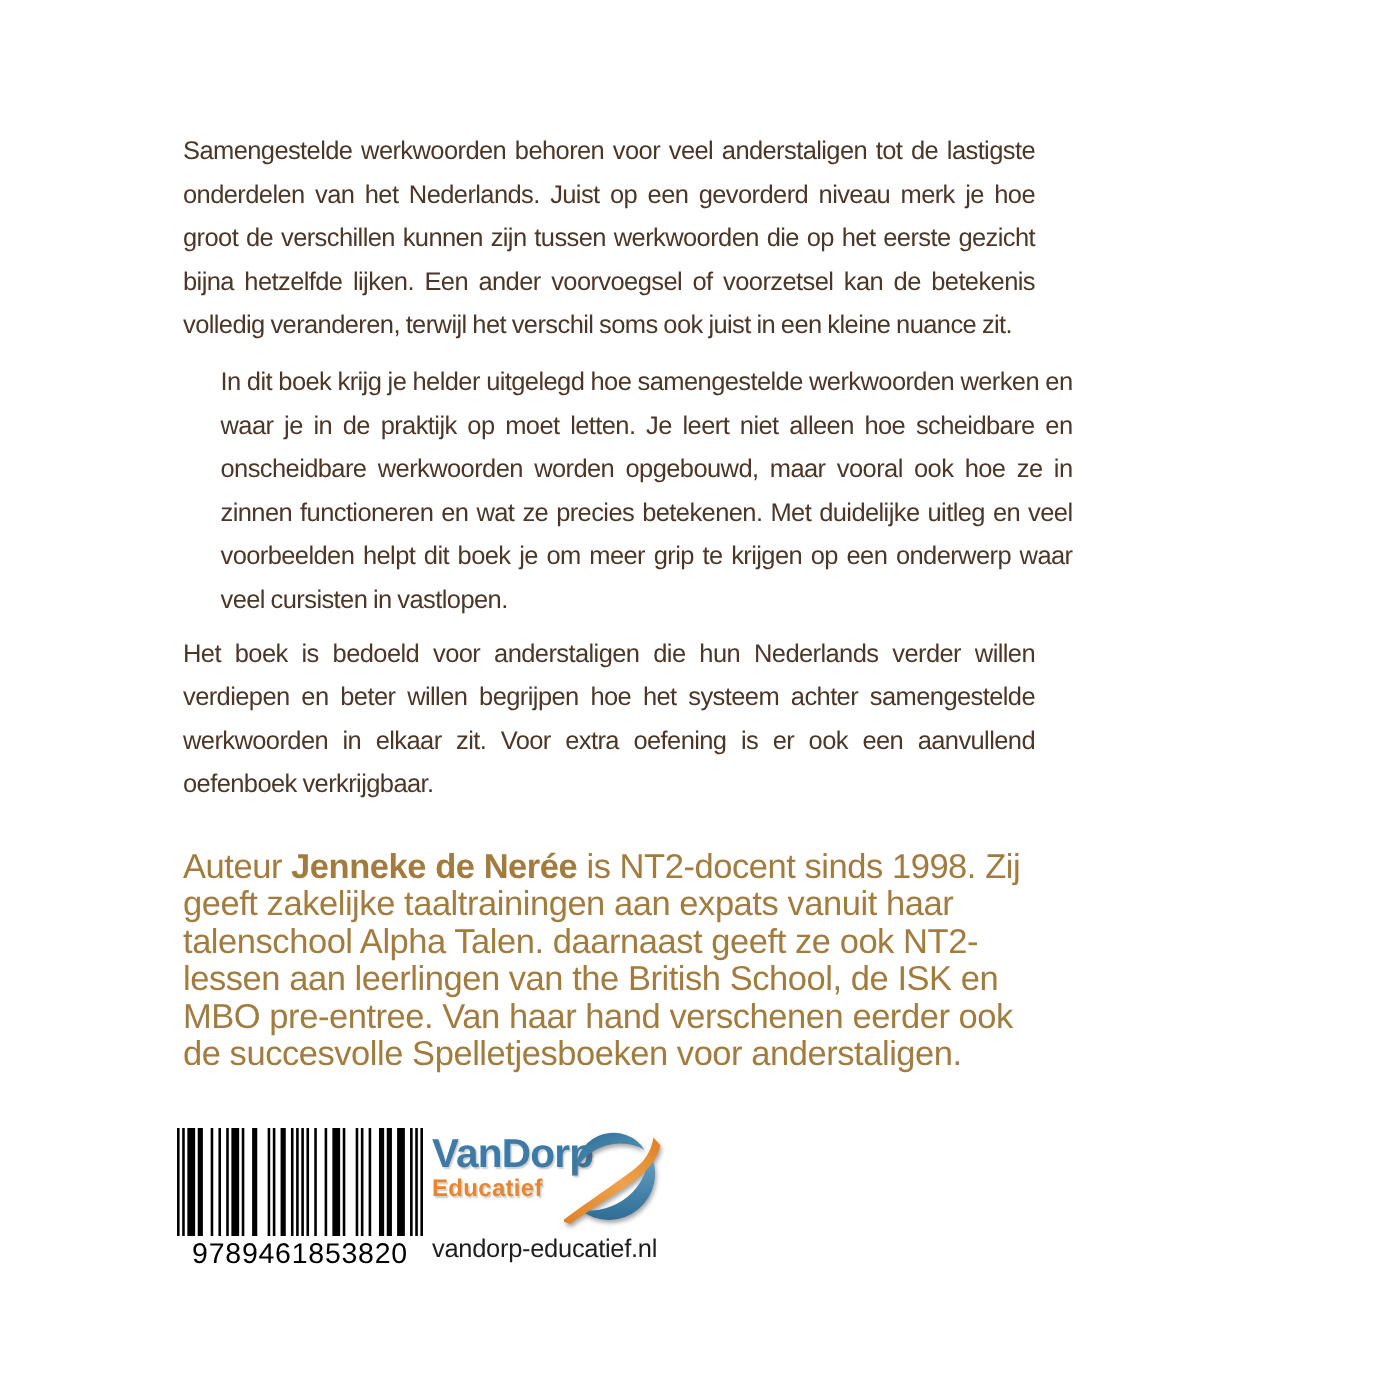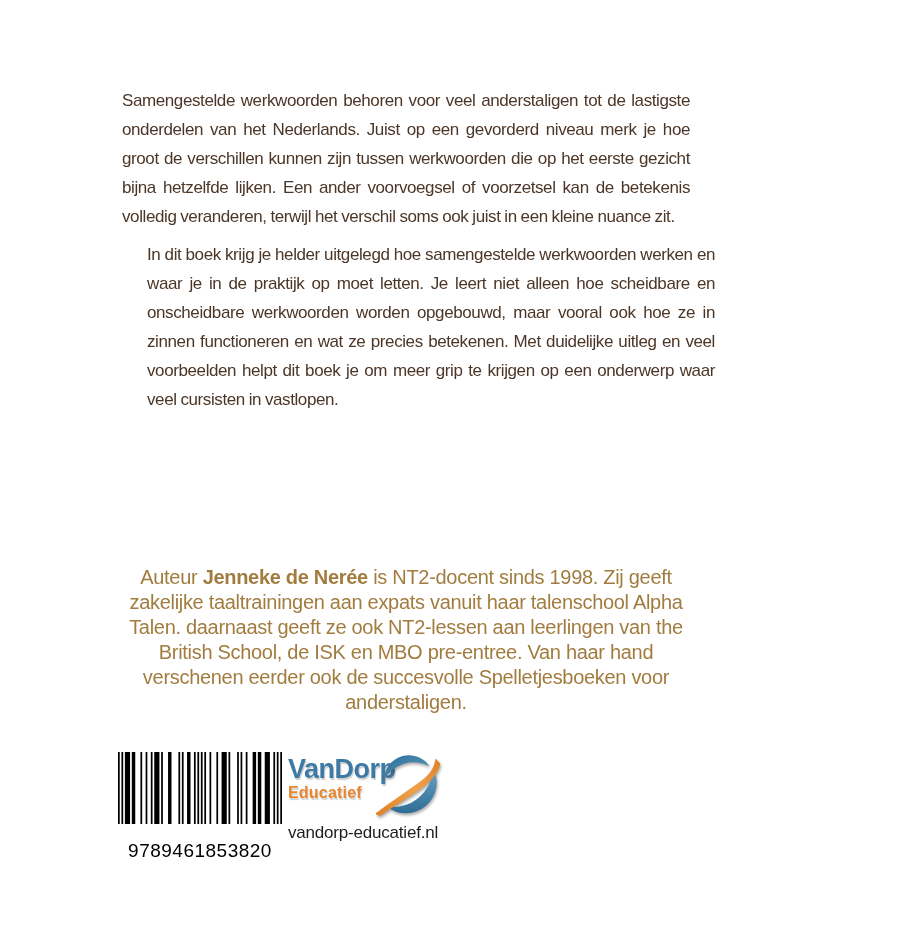--- a/index.html
+++ b/index.html
@@ -21,40 +21,40 @@
     text-align:justify;
     color:var(--body-text,#4c3627);
   }
   .p1 { top:86px; }
   .p2 { top:240px;margin-left:25px; }
   .p3 { top:421px; }
   .author-par {
     position:absolute;
     left:122px; top:565px; width:568px;
     margin:0;
-    font-size:20px;
+    font-size:23px;
     line-height:25px;
     letter-spacing:-0.3px;
-    text-align:center;
+    text-align:left;
     color:var(--author-text,#a27c3f);
   }
   .author-name { font-weight:bold; }
 
   .barcode-block {
     position:absolute;
     left:118px; top:752px;
     width:164px;
   }
   #barcode-svg {
     display:block;
     width:164px; height:72px;
   }
   #barcode-svg rect { fill:var(--barcode-black,#000); }
   .isbn {
-    margin-top:16px;
+    margin-top:2px;
     text-align:center;
     font-size:19px;
     letter-spacing:0.5px;
     color:var(--barcode-black,#000);
   }
 
   .publisher-block {
     position:absolute;
     left:288px; top:756px;
     width:160px;
@@ -88,20 +88,21 @@
     color:var(--website-text,#1d1d1d);
   }
 </style>
 </head>
 <body>
 
 <div class="page">
 
   <p class="body-par p1">Samengestelde werkwoorden behoren voor veel anderstaligen tot de lastigste onderdelen van het Nederlands. Juist op een gevorderd niveau merk je hoe groot de verschillen kunnen zijn tussen werkwoorden die op het eerste gezicht bijna hetzelfde lijken. Een ander voorvoegsel of voorzetsel kan de betekenis volledig veranderen, terwijl het verschil soms ook juist in een kleine nuance zit.</p>
   <p class="body-par p2">In dit boek krijg je helder uitgelegd hoe samengestelde werkwoorden werken en waar je in de praktijk op moet letten. Je leert niet alleen hoe scheidbare en onscheidbare werkwoorden worden opgebouwd, maar vooral ook hoe ze in zinnen functioneren en wat ze precies betekenen. Met duidelijke uitleg en veel voorbeelden helpt dit boek je om meer grip te krijgen op een onderwerp waar veel cursisten in vastlopen.</p>
+  <p class="body-par p3">Het boek is bedoeld voor anderstaligen die hun Nederlands verder willen verdiepen en beter willen begrijpen hoe het systeem achter samengestelde werkwoorden in elkaar zit. Voor extra oefening is er ook een aanvullend oefenboek verkrijgbaar.</p>
 
   <p class="author-par"><span>Auteur </span><span class="author-name">Jenneke de Nerée</span><span> is NT2-docent sinds 1998. Zij geeft zakelijke taaltrainingen aan expats vanuit haar talenschool Alpha Talen. daarnaast geeft ze ook NT2-lessen aan leerlingen van the British School, de ISK en MBO pre-entree. Van haar hand verschenen eerder ook de succesvolle Spelletjesboeken voor anderstaligen.</span></p>
 
   <div class="barcode-block">
     <svg id="barcode-svg" viewBox="0 0 95 100" preserveAspectRatio="none" xmlns="http://www.w3.org/2000/svg">
         <rect x="0" y="0" width="1" height="100"></rect>
         <rect x="2" y="0" width="1" height="100"></rect>
         <rect x="4" y="0" width="3" height="100"></rect>
         <rect x="8" y="0" width="2" height="100"></rect>
         <rect x="13" y="0" width="1" height="100"></rect>

